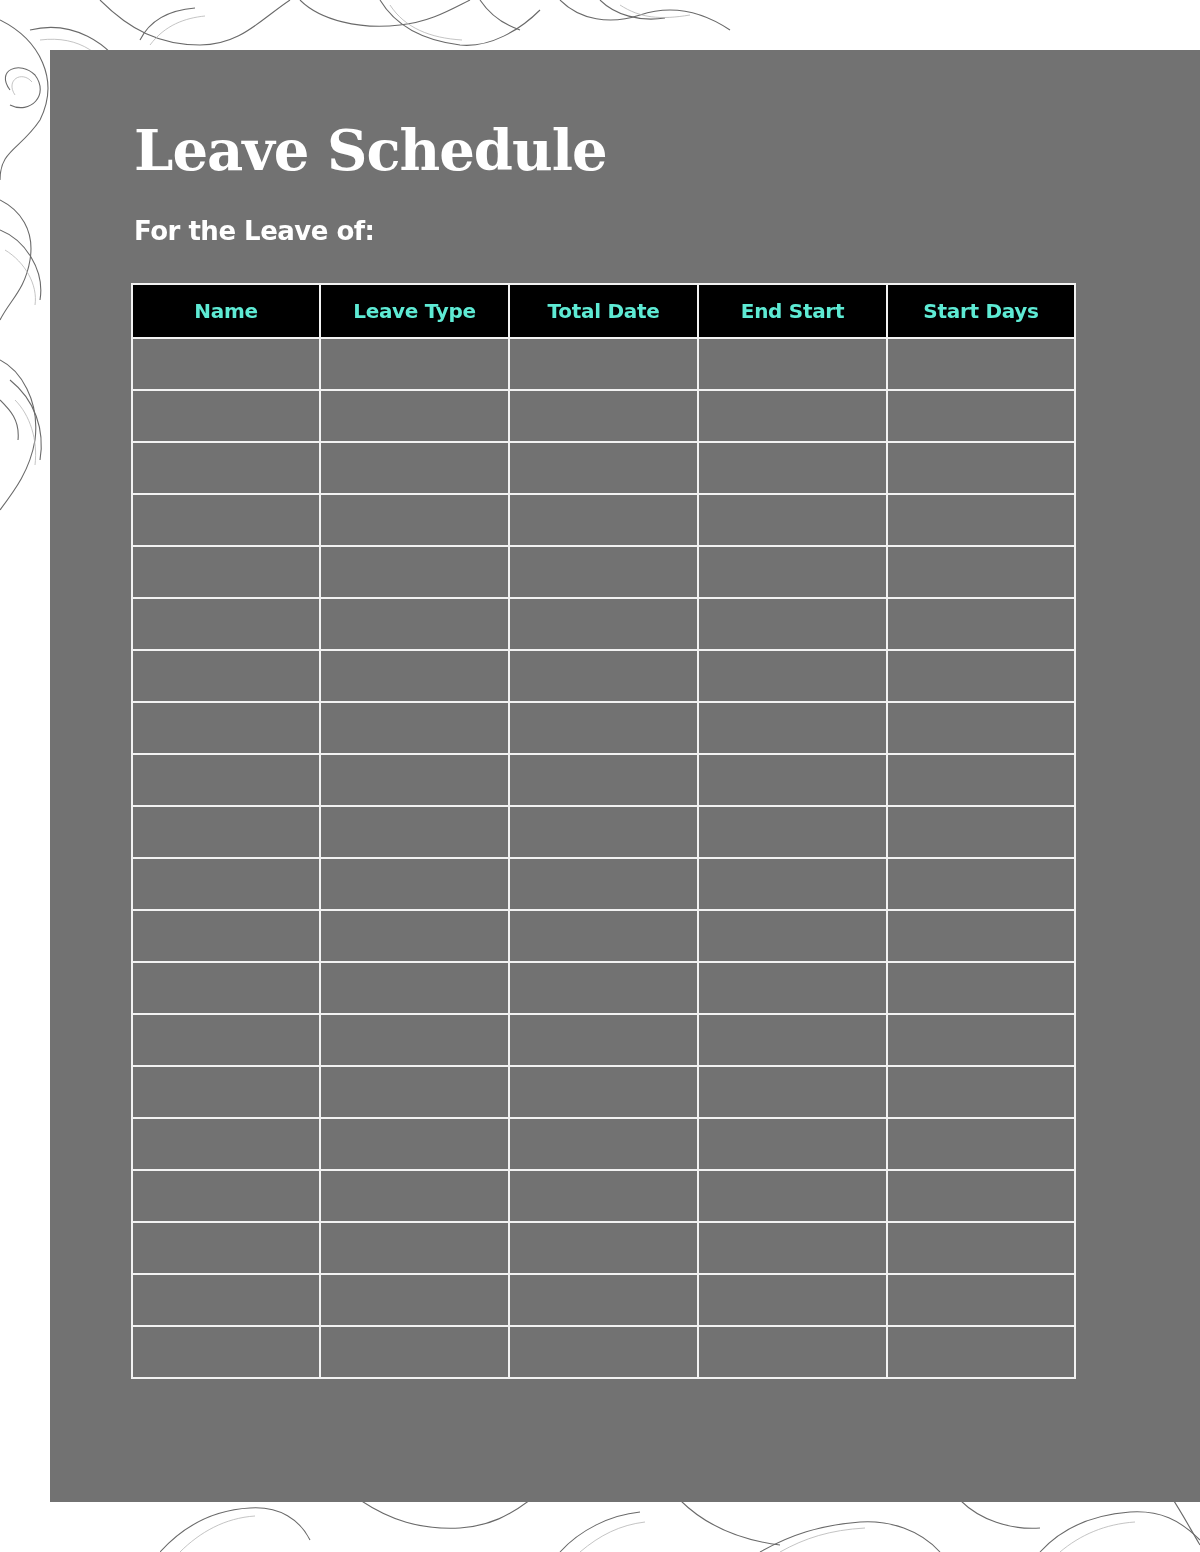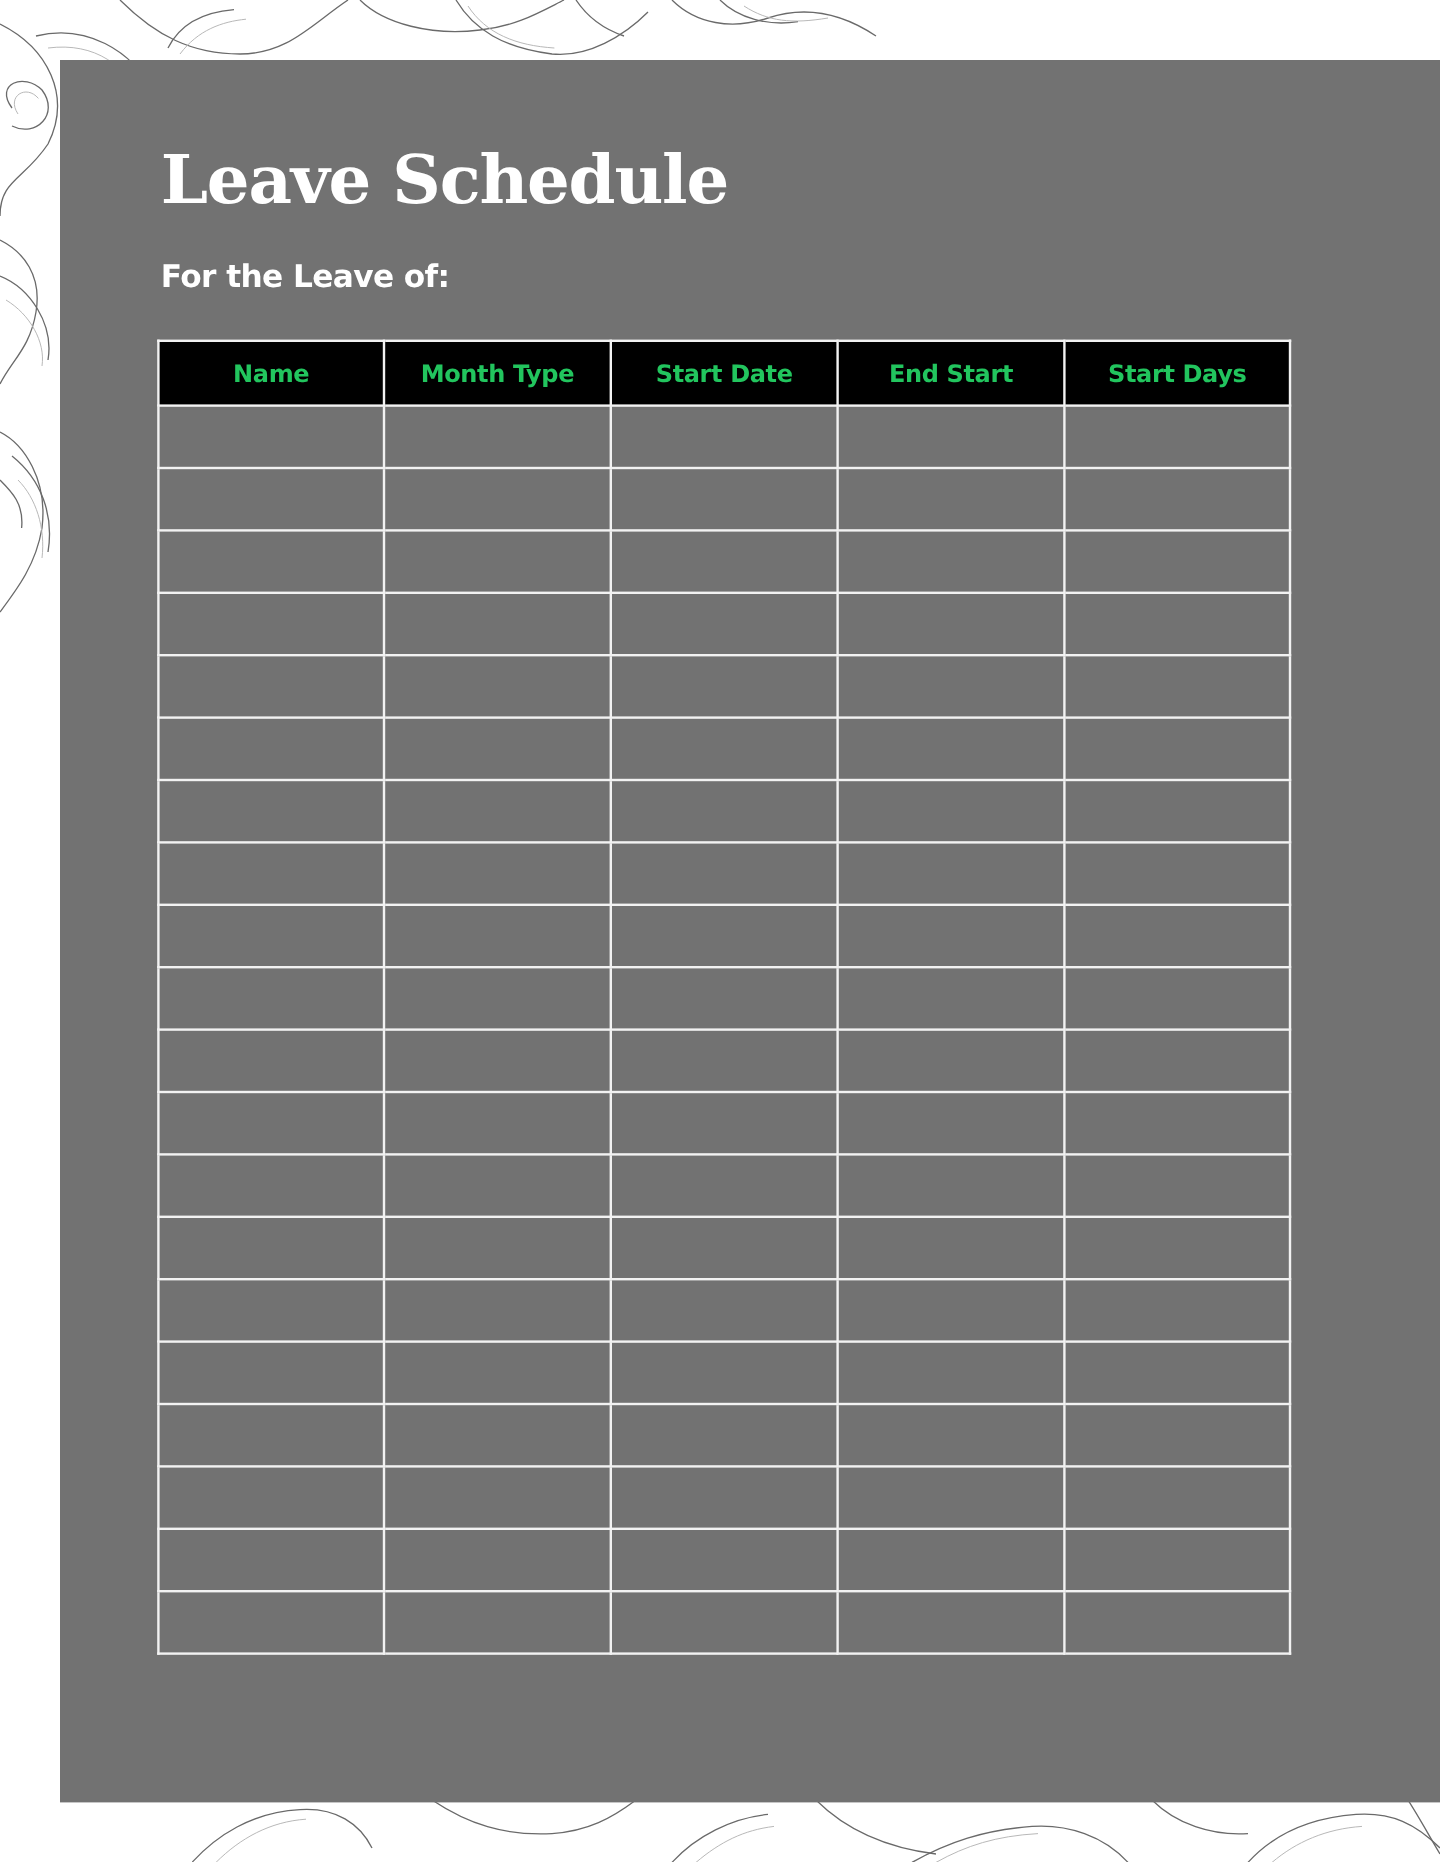--- a/index.html
+++ b/index.html
@@ -29,21 +29,21 @@
       letter-spacing: -0.5px;
     }
     table.leave {
       position: absolute; left: 81px; top: 233px;
       width: 943px; border-collapse: collapse; table-layout: fixed;
     }
     table.leave th, table.leave td {
       border: 2px solid #f2f2f2; padding: 0;
     }
     table.leave th {
-      background: #000000; color: #22c55e; height: 52px;
+      background: #000000; color: #5eead4; height: 52px;
       font-family: "DejaVu Sans", sans-serif; font-weight: bold; font-size: 20px;
       letter-spacing: -0.3px;
     }
     table.leave td { height: 50px; background: #727272; }
   </style>
 </head>
 <body>
 
 <div class="floral" style="left:0;top:0;width:740px;height:520px;">
   <svg width="740" height="520" viewBox="0 0 740 520">
@@ -113,22 +113,22 @@
     <colgroup>
       <col style="width:188px">
         <col style="width:189px">
         <col style="width:189px">
         <col style="width:189px">
         <col style="width:188px">
     </colgroup>
     <thead>
       <tr>
         <th>Name</th>
-        <th>Month Type</th>
-        <th>Start Date</th>
+        <th>Leave Type</th>
+        <th>Total Date</th>
         <th>End Start</th>
         <th>Start Days</th>
       </tr>
     </thead>
     <tbody id="table-body">
         <tr>
           <td></td>
           <td></td>
           <td></td>
           <td></td>

